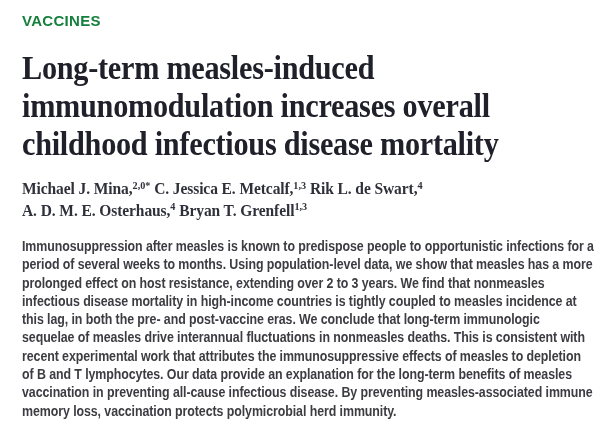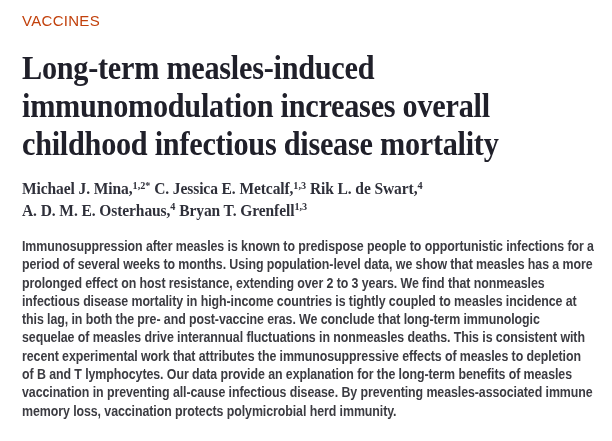--- a/index.html
+++ b/index.html
@@ -9,25 +9,25 @@
     height: 441px;
     background: #ffffff;
     overflow: hidden;
     font-family: "Liberation Sans", sans-serif;
   }
   .kicker {
     position: absolute;
     left: 22px;
     top: 13px;
     font-family: "Liberation Sans", sans-serif;
-    font-weight: normal;
+    font-weight: bold;
     font-size: 15px;
     line-height: 16px;
     letter-spacing: 0.3px;
-    color: #c2410c;
+    color: #15803d;
   }
   .title {
     position: absolute;
     left: 22px;
     top: 49px;
     margin: 0;
     width: 662px;
     transform: scaleX(0.89);
     transform-origin: 0 0;
     font-family: "Liberation Serif", serif;
@@ -83,18 +83,18 @@
 <div class="page">
   <div class="kicker">VACCINES</div>
 
   <h1 class="title">
     <span class="title-line">Long-term measles-induced</span>
     <span class="title-line">immunomodulation increases overall</span>
     <span class="title-line">childhood infectious disease mortality</span>
   </h1>
 
   <div class="authors">
-    <div class="author-line"><span>Michael J. Mina,</span><sup class="sup">1,2*</sup><span> C. Jessica E. Metcalf,</span><sup class="sup">1,3</sup><span> Rik L. de Swart,</span><sup class="sup">4</sup></div>
+    <div class="author-line"><span>Michael J. Mina,</span><sup class="sup">2,0*</sup><span> C. Jessica E. Metcalf,</span><sup class="sup">1,3</sup><span> Rik L. de Swart,</span><sup class="sup">4</sup></div>
     <div class="author-line"><span>A. D. M. E. Osterhaus,</span><sup class="sup">4</sup><span> Bryan T. Grenfell</span><sup class="sup">1,3</sup></div>
   </div>
 
   <p class="abstract">Immunosuppression after measles is known to predispose people to opportunistic infections for a period of several weeks to months. Using population-level data, we show that measles has a more prolonged effect on host resistance, extending over 2 to 3 years. We find that nonmeasles infectious disease mortality in high-income countries is tightly coupled to measles incidence at this lag, in both the pre- and post-vaccine eras. We conclude that long-term immunologic sequelae of measles drive interannual fluctuations in nonmeasles deaths. This is consistent with recent experimental work that attributes the immunosuppressive effects of measles to depletion of B and T lymphocytes. Our data provide an explanation for the long-term benefits of measles vaccination in preventing all-cause infectious disease. By preventing measles-associated immune memory loss, vaccination protects polymicrobial herd immunity.</p>
 </div>
 
 </body></html>

